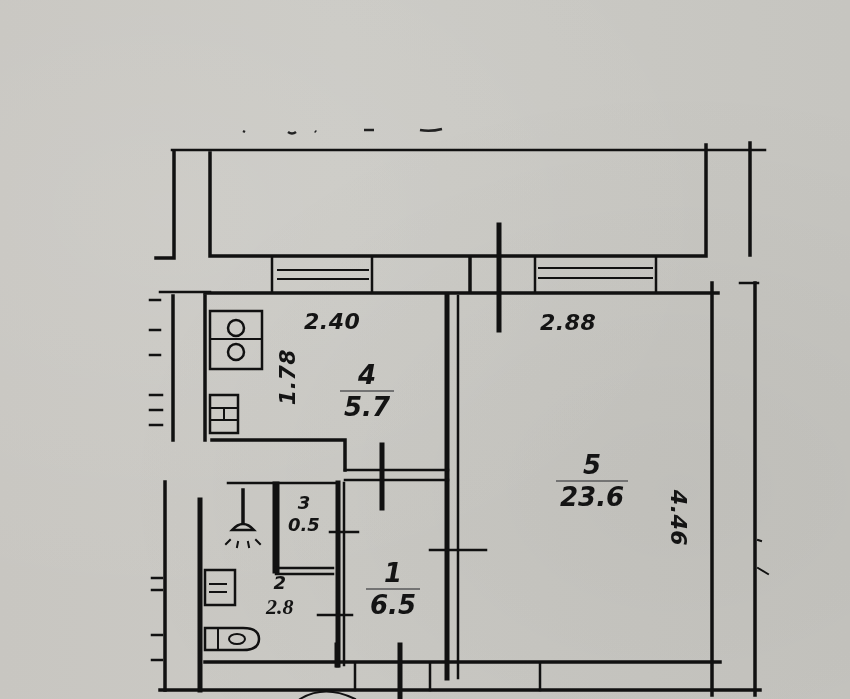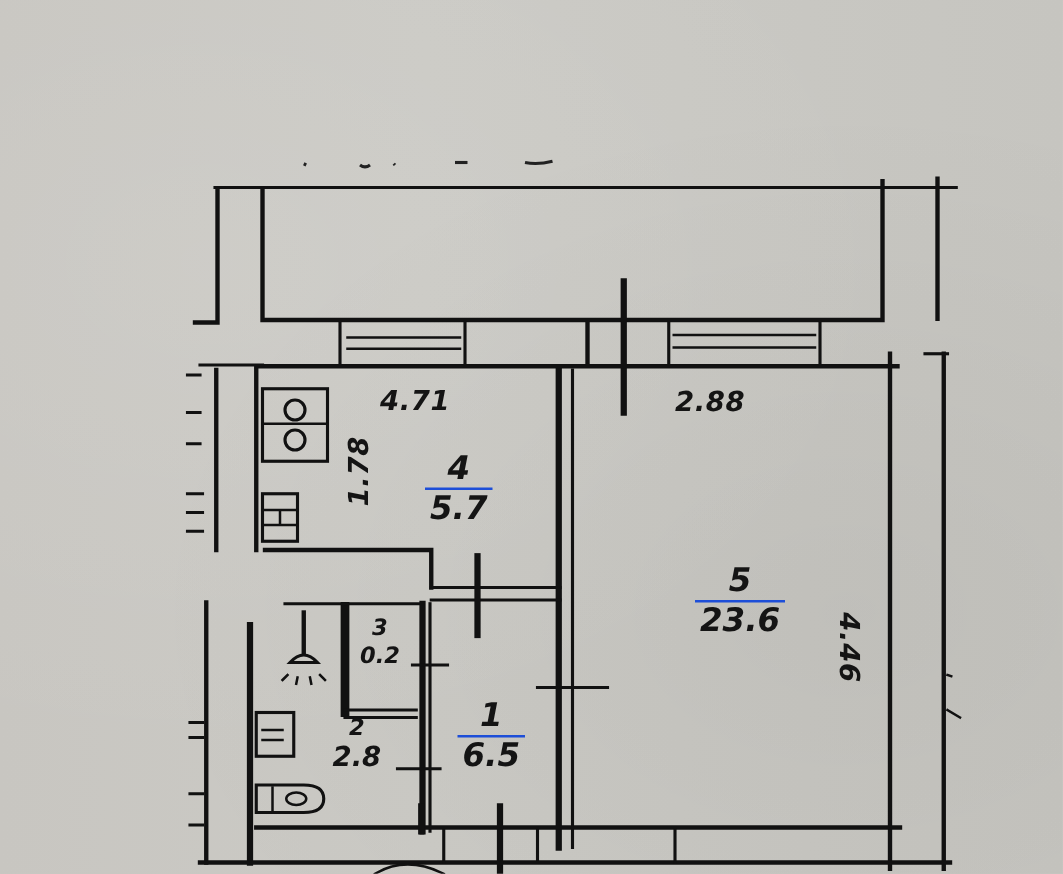--- a/index.html
+++ b/index.html
@@ -20,21 +20,21 @@
   .thin { stroke-width: 2.5; }
   .lbl {
     position: absolute; color: #141414;
     font-family: "DejaVu Sans", sans-serif;
     font-style: italic; font-weight: bold;
     white-space: nowrap; line-height: 1;
   }
   .dim { font-size: 22px; letter-spacing: 0.5px; }
   .frac { display: flex; flex-direction: column; align-items: center; }
   .frac .num { font-size: 26px; padding: 0 4px 2px; }
-  .frac .den { font-size: 26px; border-top: 2px solid #1d4ed8; padding: 2px 4px 0; }
+  .frac .den { font-size: 26px; border-top: 2px solid #737373; padding: 2px 4px 0; }
   .frac.small .num, .frac.small .den { font-size: 18px; }
   .rot90 { transform: rotate(90deg); transform-origin: center center; }
   .rot-90 { transform: rotate(-90deg); transform-origin: center center; }
 </style>
 </head>
 <body>
 
 <svg id="plan" viewBox="0 0 850 699" xmlns="http://www.w3.org/2000/svg">
 
   <g stroke="#222" stroke-width="2.5" fill="none">
@@ -137,37 +137,37 @@
     <path class="w" stroke-width="2" d="M210 584 H226 M210 592 H226"></path>
   </g>
 
   <g>
     <path class="w thin" d="M205 628 H243 q16 0 16 11 q0 11 -16 11 H205 z"></path>
     <path class="w" stroke-width="2" d="M218 630 V648"></path>
     <ellipse class="w" stroke-width="2" cx="237" cy="639" rx="8" ry="5"></ellipse>
   </g>
 </svg>
 
-<div class="lbl dim" style="left:304px;top:311px;">4.71</div>
+<div class="lbl dim" style="left:304px;top:311px;">2.40</div>
 <div class="lbl dim rot-90" style="left:260px;top:366px;">1.78</div>
 <div class="lbl dim" style="left:540px;top:312px;font-style:italic;">2.88</div>
 <div class="lbl dim rot90" style="left:650px;top:507px;">4.46</div>
 
 <div class="lbl frac" style="left:340px;top:362px;">
   <span class="num">4</span>
   <span class="den">5.7</span>
 </div>
 <div class="lbl frac" style="left:556px;top:452px;">
   <span class="num">5</span>
   <span class="den">23.6</span>
 </div>
 <div class="lbl frac" style="left:366px;top:560px;">
   <span class="num">1</span>
   <span class="den">6.5</span>
 </div>
 <div class="lbl frac small" style="left:284px;top:494px;">
   <span class="num">3</span>
-  <span class="den" style="border-top:none;">0.2</span>
+  <span class="den" style="border-top:none;">0.5</span>
 </div>
 <div class="lbl frac small" style="left:262px;top:574px;">
   <span class="num">2</span>
-  <span class="den" style="border-top:none;font-size:22px;">2.8</span>
+  <span class="den" style="border-top:none;font-size:22px;font-family:Liberation Serif, serif;">2.8</span>
 </div>
 
 </body></html>

